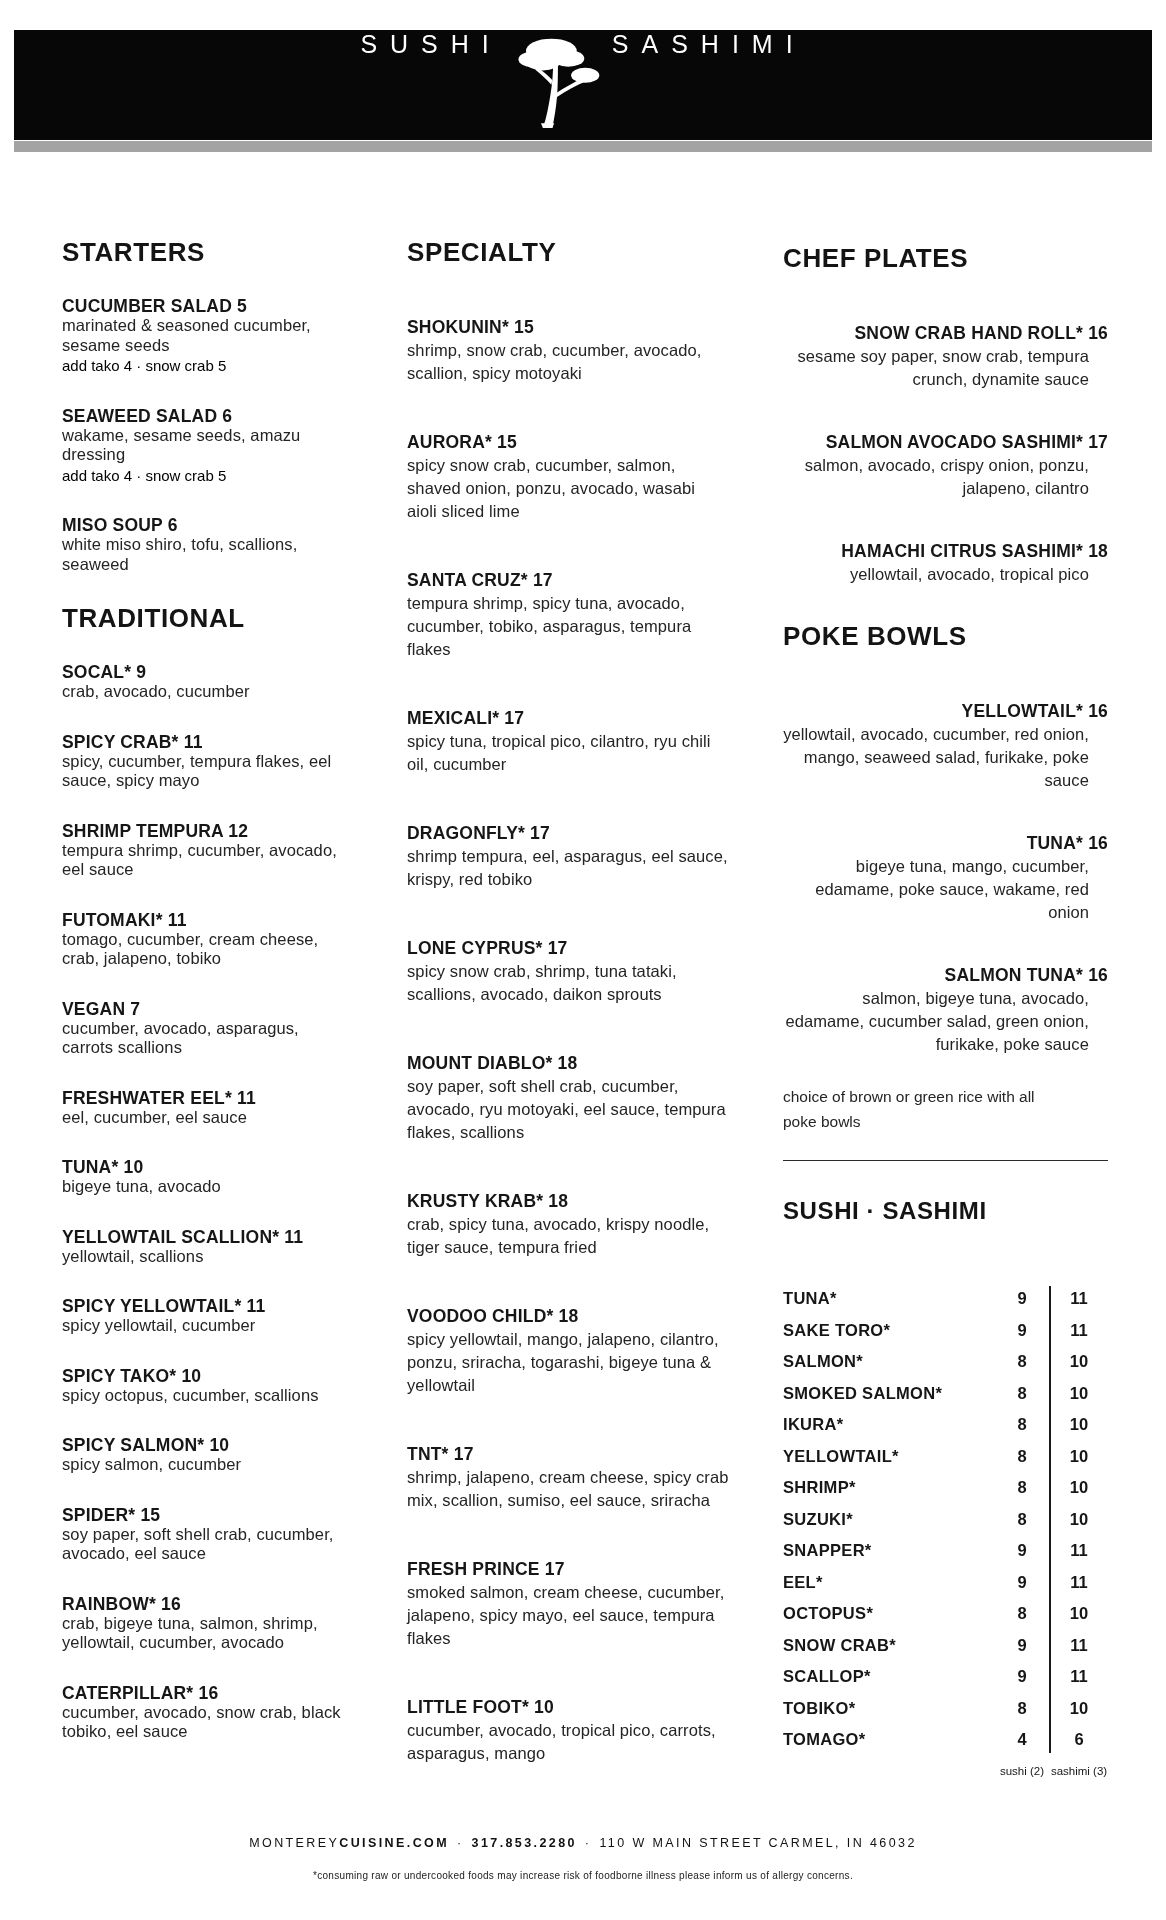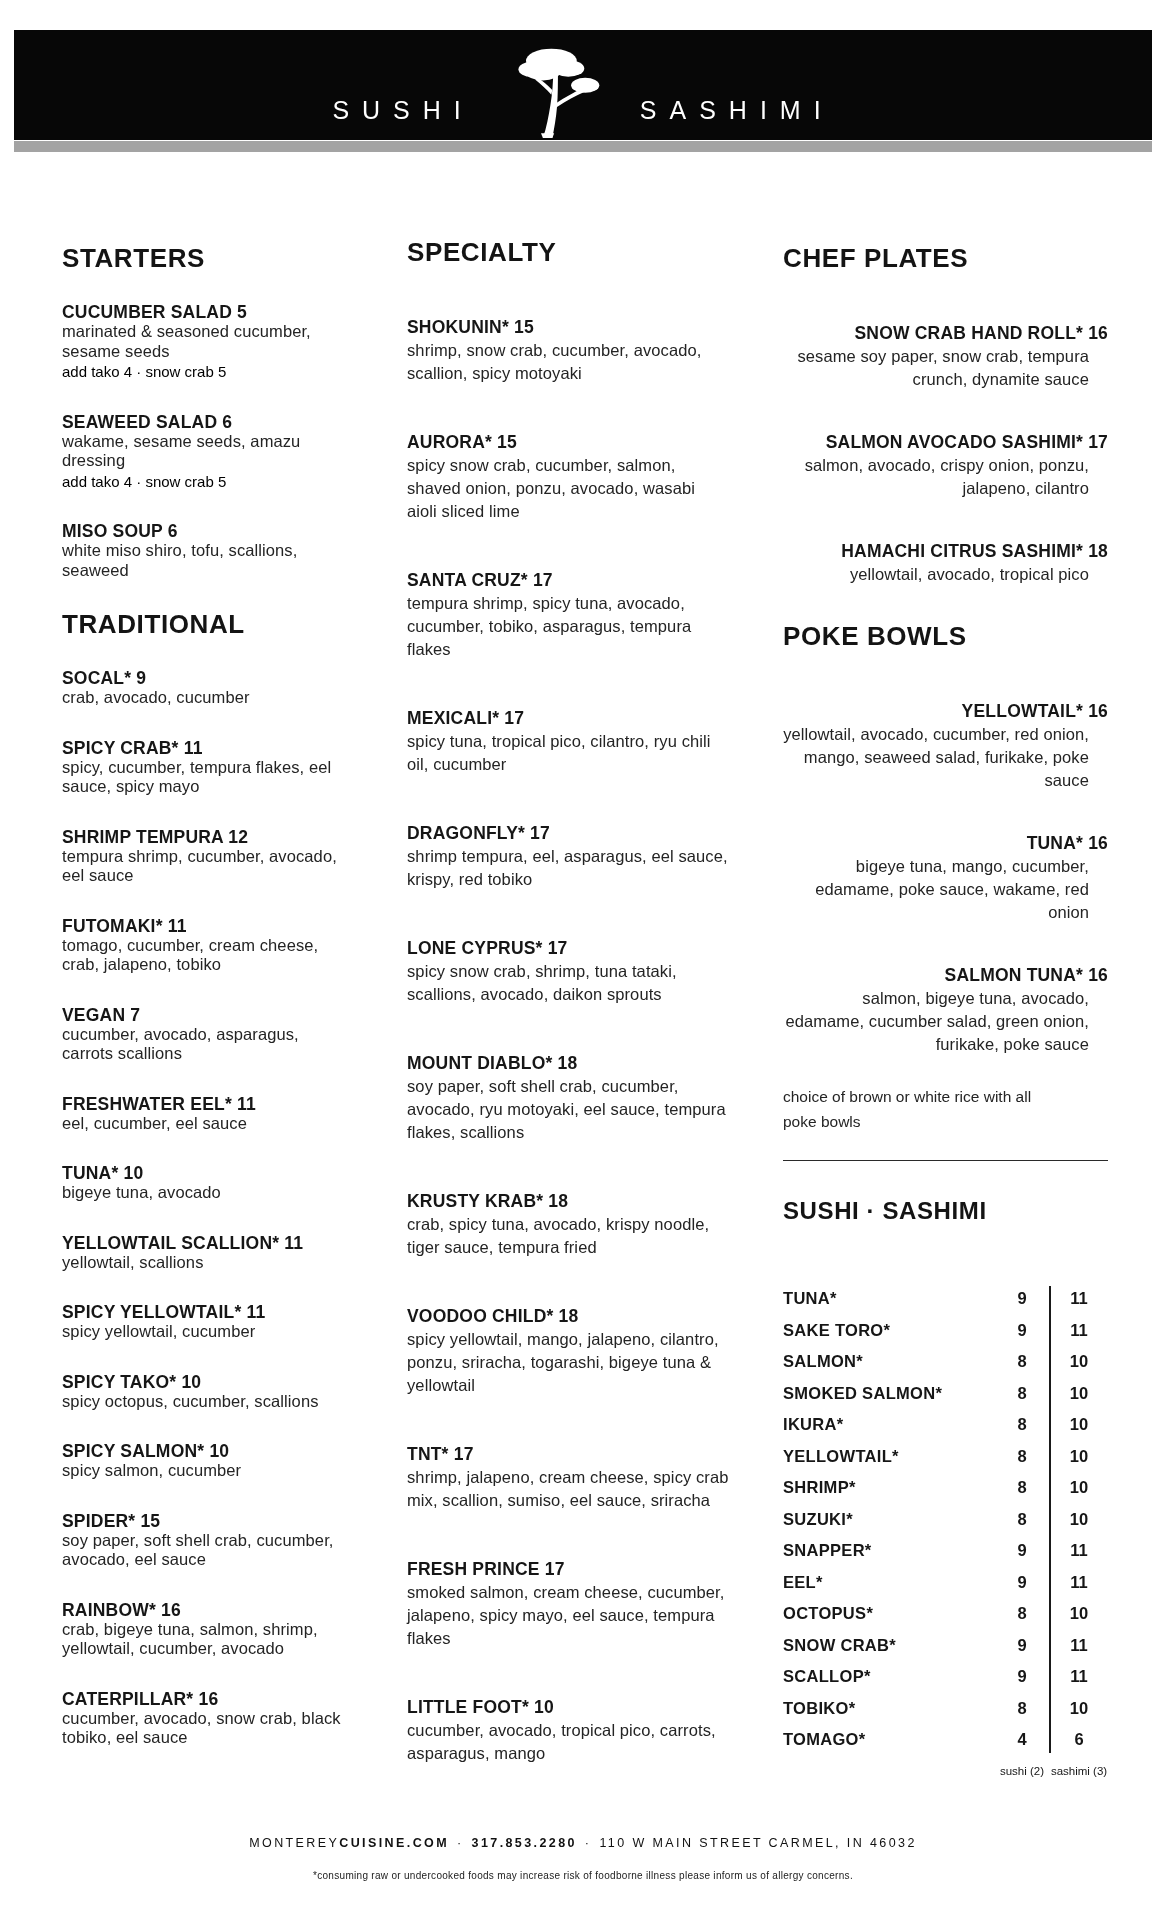--- a/index.html
+++ b/index.html
@@ -5,35 +5,35 @@
   html,body{margin:0;padding:0;}
   body{
     width:1166px;height:1920px;position:relative;background:#ffffff;
     font-family:"Liberation Sans","DejaVu Sans",sans-serif;
     color:var(--ink,#1c1c1c);overflow:hidden;
   }
   
   .banner{
     position:absolute;left:14px;right:14px;top:30px;height:110px;
     background:var(--banner,#070707);
-    display:flex;align-items:flex-end;justify-content:center;gap:36px;
+    display:flex;justify-content:center;gap:8px;
   }
   .brand-word{
     color:#fff;font-size:25px;font-weight:500;letter-spacing:13px;
     padding-bottom:15px;white-space:nowrap;
   }
   .tree-wrap{width:94px;height:100px;flex:0 0 auto;}
   .tree-wrap svg{width:94px;height:100px;display:block;}
   .gray-strip{
     position:absolute;left:14px;right:14px;top:141px;height:11px;
     background:var(--strip,#a3a3a3);
   }
   
   .col{position:absolute;}
-  .col1{left:62px;top:244px;width:288px;}
+  .col1{left:62px;top:238px;width:288px;}
   .col2{left:407px;top:238px;width:322px;}
   .col3{left:783px;top:244px;width:325px;}
   .section-title{
     font-size:26px;font-weight:700;letter-spacing:0.6px;color:#141414;
     margin:0;line-height:28px;
   }
   .col1 .section-title{margin-bottom:30px;}
   .col2 .section-title{margin-bottom:50px;}
   .col3 .section-title{margin-bottom:50px;}
   .col1 .menu-section:not(:first-child){margin-top:24px;}
@@ -266,21 +266,21 @@
           <div class="desc">yellowtail, avocado, cucumber, red onion, mango, seaweed salad, furikake, poke sauce</div>
         </div>
         <div class="menu-item">
           <div class="line1"><span>TUNA*</span> <span>16</span></div>
           <div class="desc">bigeye tuna, mango, cucumber, edamame, poke sauce, wakame, red onion</div>
         </div>
         <div class="menu-item">
           <div class="line1"><span>SALMON TUNA*</span> <span>16</span></div>
           <div class="desc">salmon, bigeye tuna, avocado, edamame, cucumber salad, green onion, furikake, poke sauce</div>
         </div>
-        <div class="footnote">choice of brown or white rice with all poke bowls</div>
+        <div class="footnote">choice of brown or green rice with all poke bowls</div>
       </section>
       <div class="price-list">
         <div class="rule"></div>
         <h2 class="price-title">SUSHI · SASHIMI</h2>
         <div class="prows">
           <div class="divider-v"></div>
           <div class="prow">
             <span class="pname">TUNA*</span>
             <span class="pc">9</span>
             <span class="pc">11</span>

